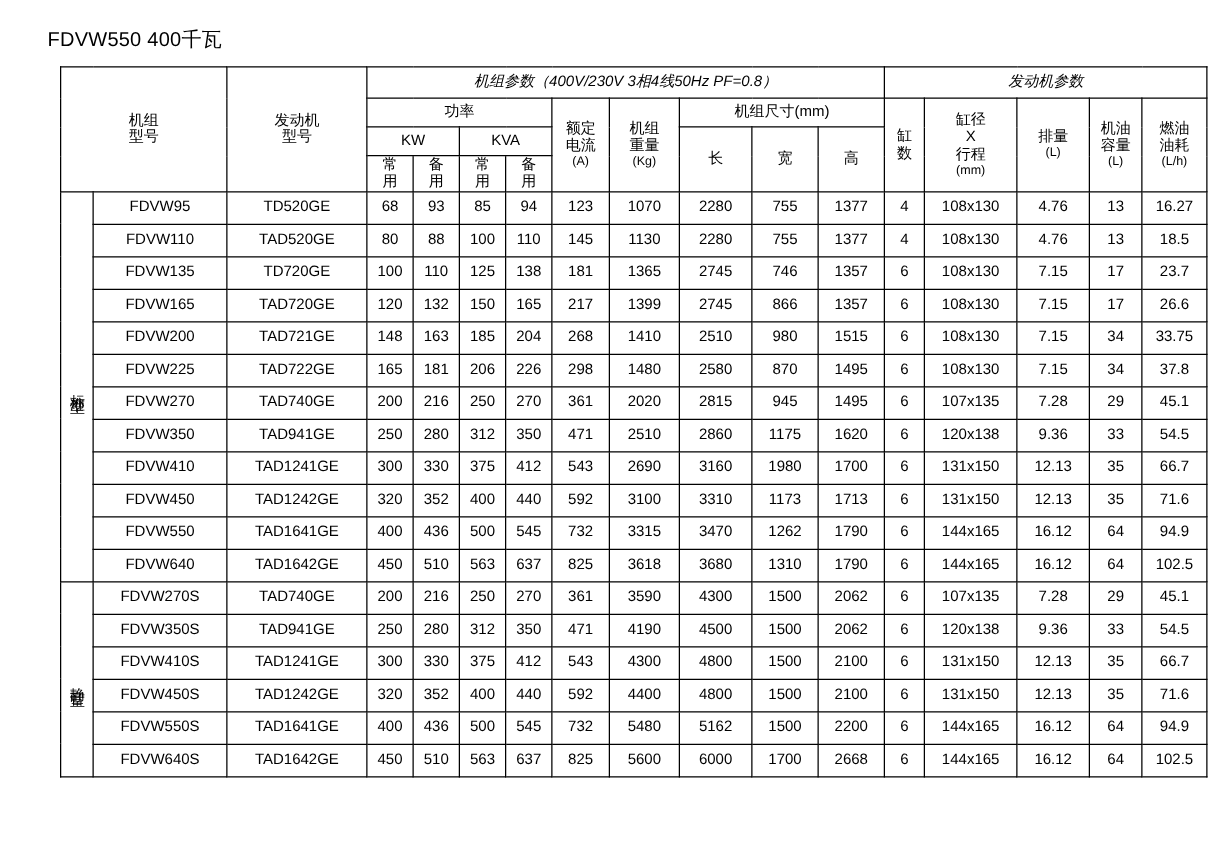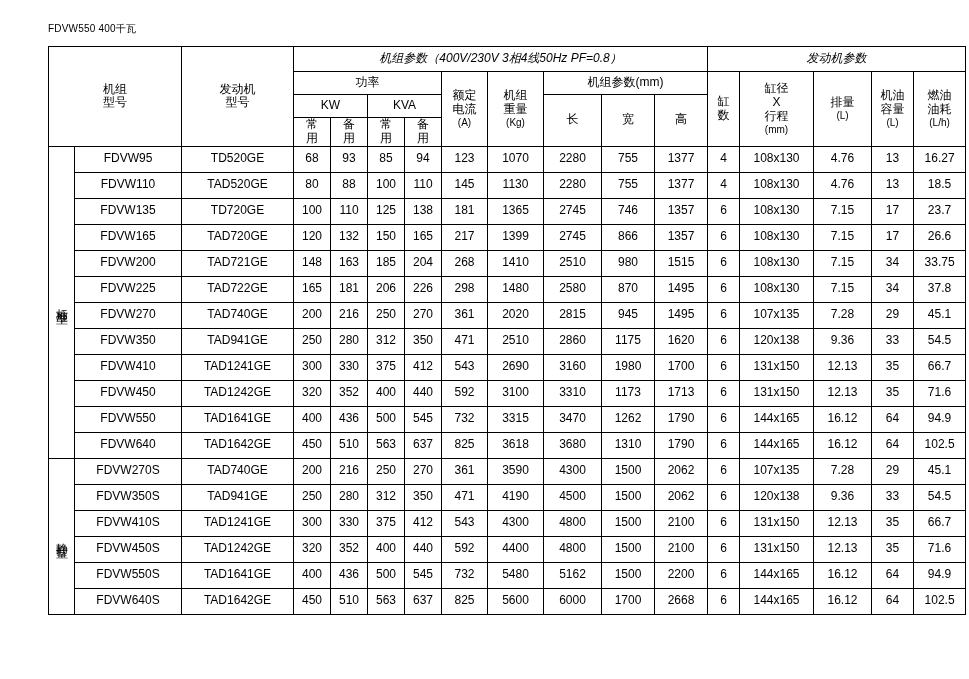--- a/index.html
+++ b/index.html
@@ -16,22 +16,22 @@
     overflow: hidden;
   }
   .page {
     position: relative;
     width: 969px;
     height: 679px;
     box-sizing: border-box;
     padding: 22px 0 0 0;
   }
   .doc-title {
-    font-size: 10px;
-    margin-left: 48px;
+    font-size: 16px;
+    margin-left: 38px;
     margin-bottom: 10px;
     letter-spacing: 0.2px;
   }
   table.spec {
     border-collapse: collapse;
     margin-left: 48px;
     width: 873px;
     table-layout: fixed;
   }
   table.spec td, table.spec th {
@@ -138,21 +138,21 @@
         <td class="hdr-sub" rowspan="3">
           <div>额定</div>
           <div>电流</div>
           <div class="unit">(A)</div>
         </td>
         <td class="hdr-sub" rowspan="3">
           <div>机组</div>
           <div>重量</div>
           <div class="unit">(Kg)</div>
         </td>
-        <td class="hdr-sub" colspan="3">机组参数(mm)</td>
+        <td class="hdr-sub" colspan="3">机组尺寸(mm)</td>
         <td class="hdr-sub" rowspan="3">
           <div>缸</div>
           <div>数</div>
         </td>
         <td class="hdr-sub" rowspan="3">
           <div>缸径</div>
           <div>X</div>
           <div>行程</div>
           <div class="unit">(mm)</div>
         </td>

